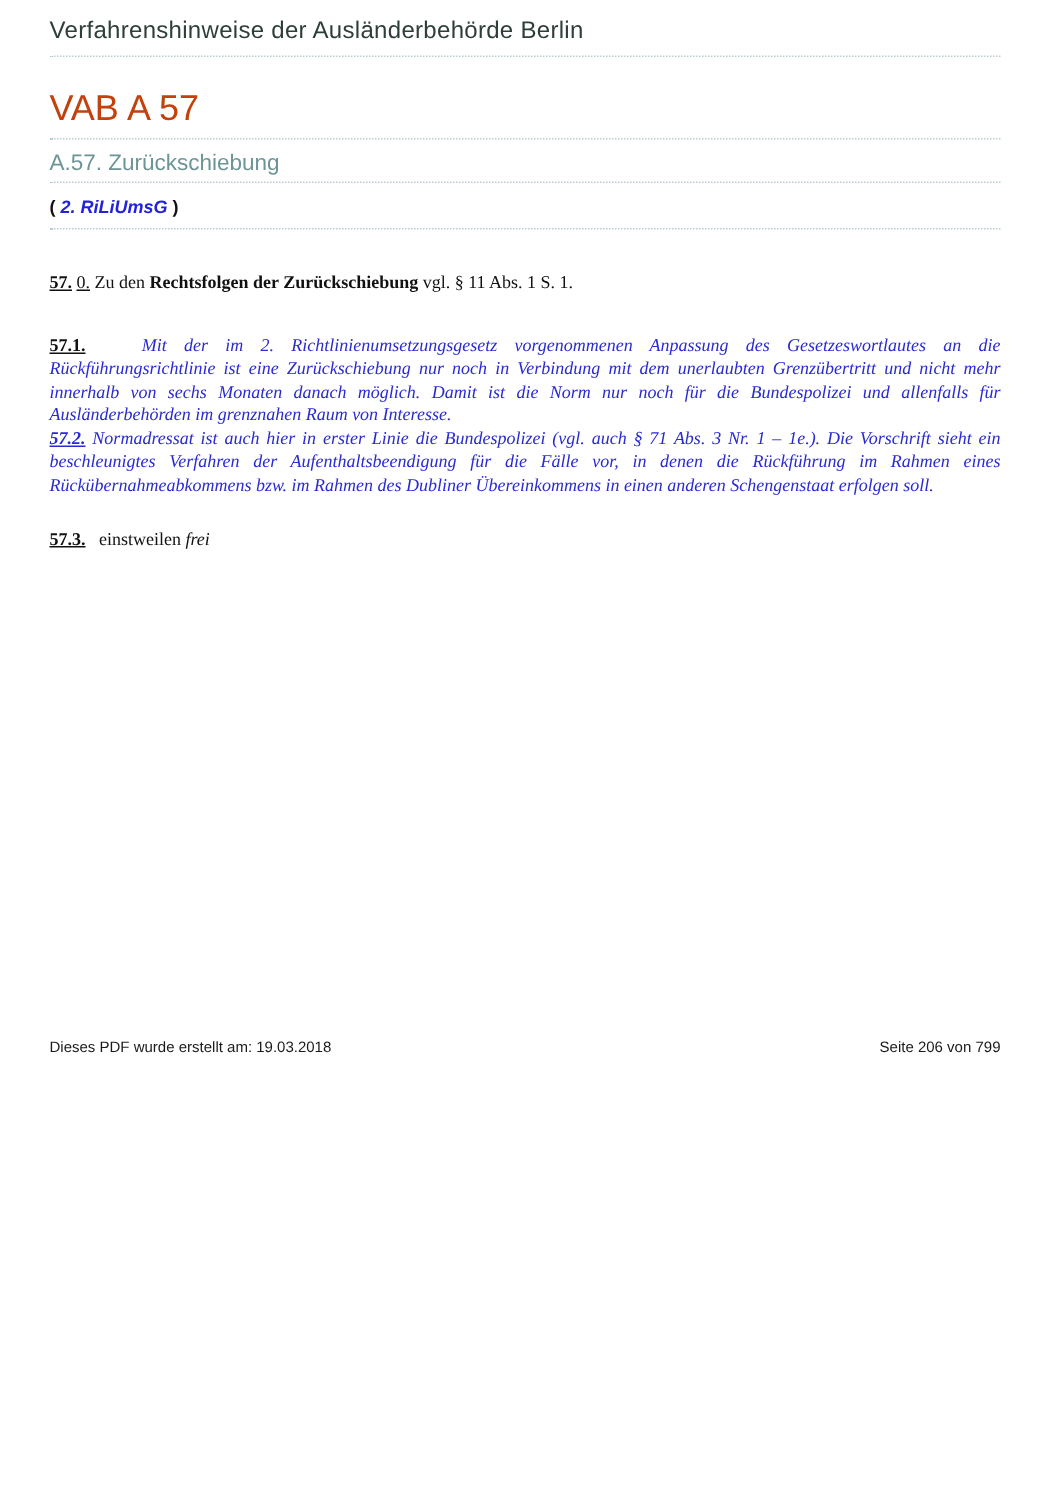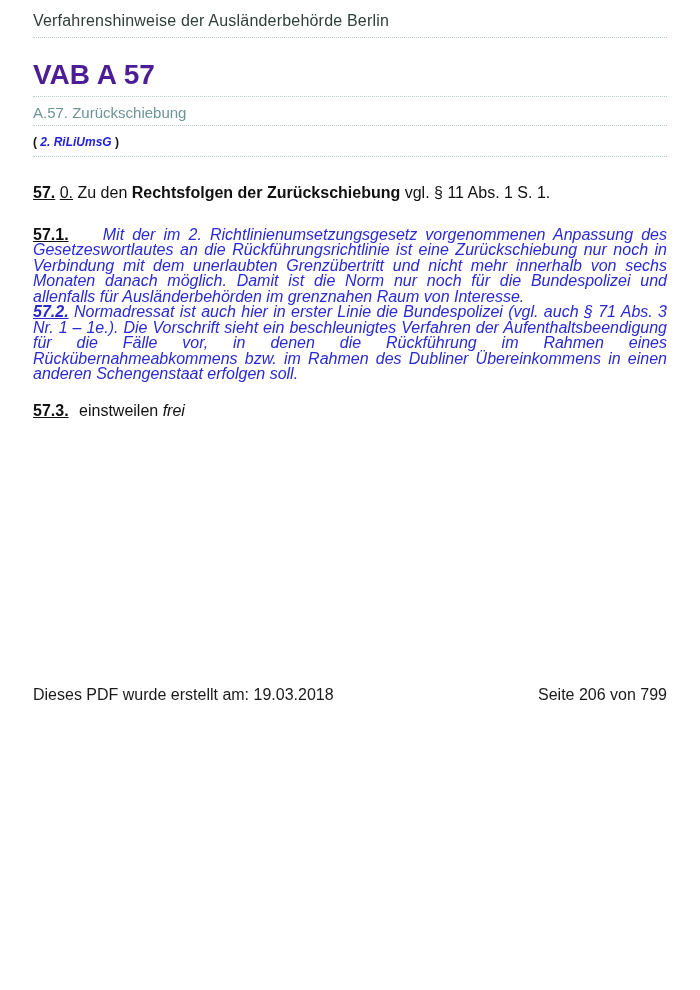--- a/index.html
+++ b/index.html
@@ -19,23 +19,23 @@
     margin: 0 33px;
     padding-top: 12px;
     padding-bottom: 7px;
     font-size: 16px;
     letter-spacing: 0.2px;
     color: #2e3f38;
   }
   .doc-title {
     margin: 21px 33px 0;
     padding-bottom: 5px;
-    font-size: 28px;
-    font-weight: bold;
-    color: #4c1d95;
+    font-size: 24px;
+    font-weight: normal;
+    color: #c2410c;
   }
   .section-title {
     margin: 7px 33px 0;
     padding-bottom: 4px;
     font-size: 15px;
     font-weight: normal;
     color: #6d9496;
   }
   .ref-line {
     margin: 9px 33px 0;
@@ -44,22 +44,23 @@
     color: #111111;
     font-weight: bold;
   }
   .ref-link {
     color: #2222dd;
     font-style: italic;
     font-weight: bold;
   }
   .para {
     margin: 0 33px;
-    font-size: 16px;
+    font-size: 12px;
     line-height: 15.5px;
+    font-family: Liberation Serif, serif;
   }
   .p57-0 { margin-top: 28px; color: #111111; }
   .p57-1 { margin-top: 26px; }
   .p57-2 { }
   .p57-3 { margin-top: 21px; color: #111111; }
   .blue-para {
     color: #2a2ad2;
     font-style: italic;
     text-align: justify;
   }
@@ -80,21 +81,21 @@
   .italic { font-style: italic; }
   .tab-wide { display: inline-block; width: 26px; }
   .tab-small { display: inline-block; width: 6px; }
   .footer {
     position: absolute;
     left: 33px;
     right: 33px;
     bottom: 13px;
     display: flex;
     justify-content: space-between;
-    font-size: 16px;
+    font-size: 10px;
     color: #1a1a1a;
   }
 </style>
 </head>
 <body>
 
 <div class="page">
 
   <div class="header rule">
     <span>Verfahrenshinweise der Ausländerbehörde Berlin</span>

